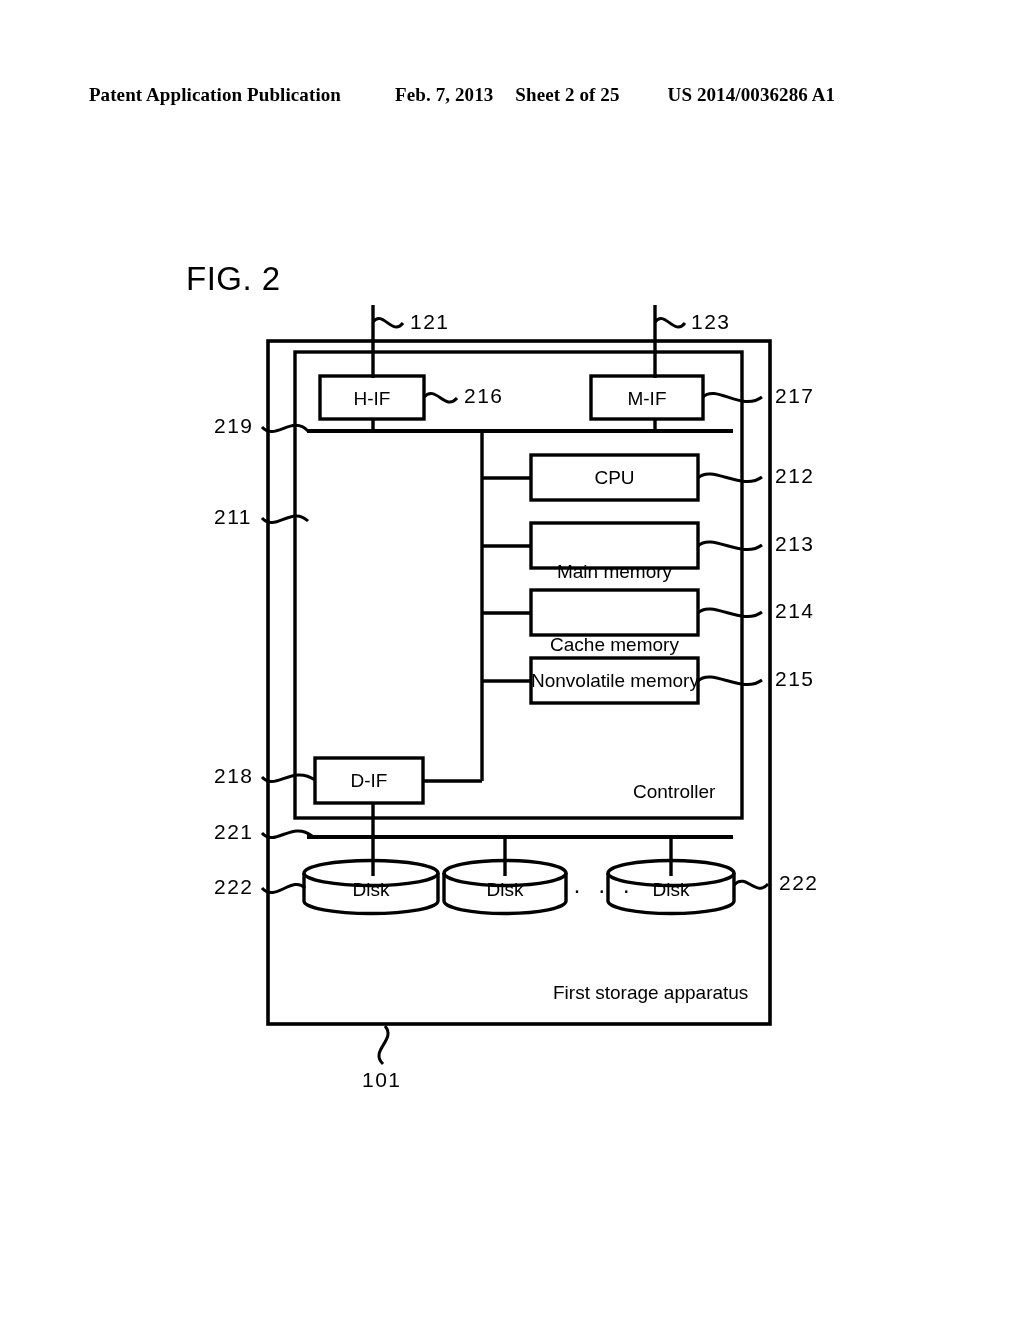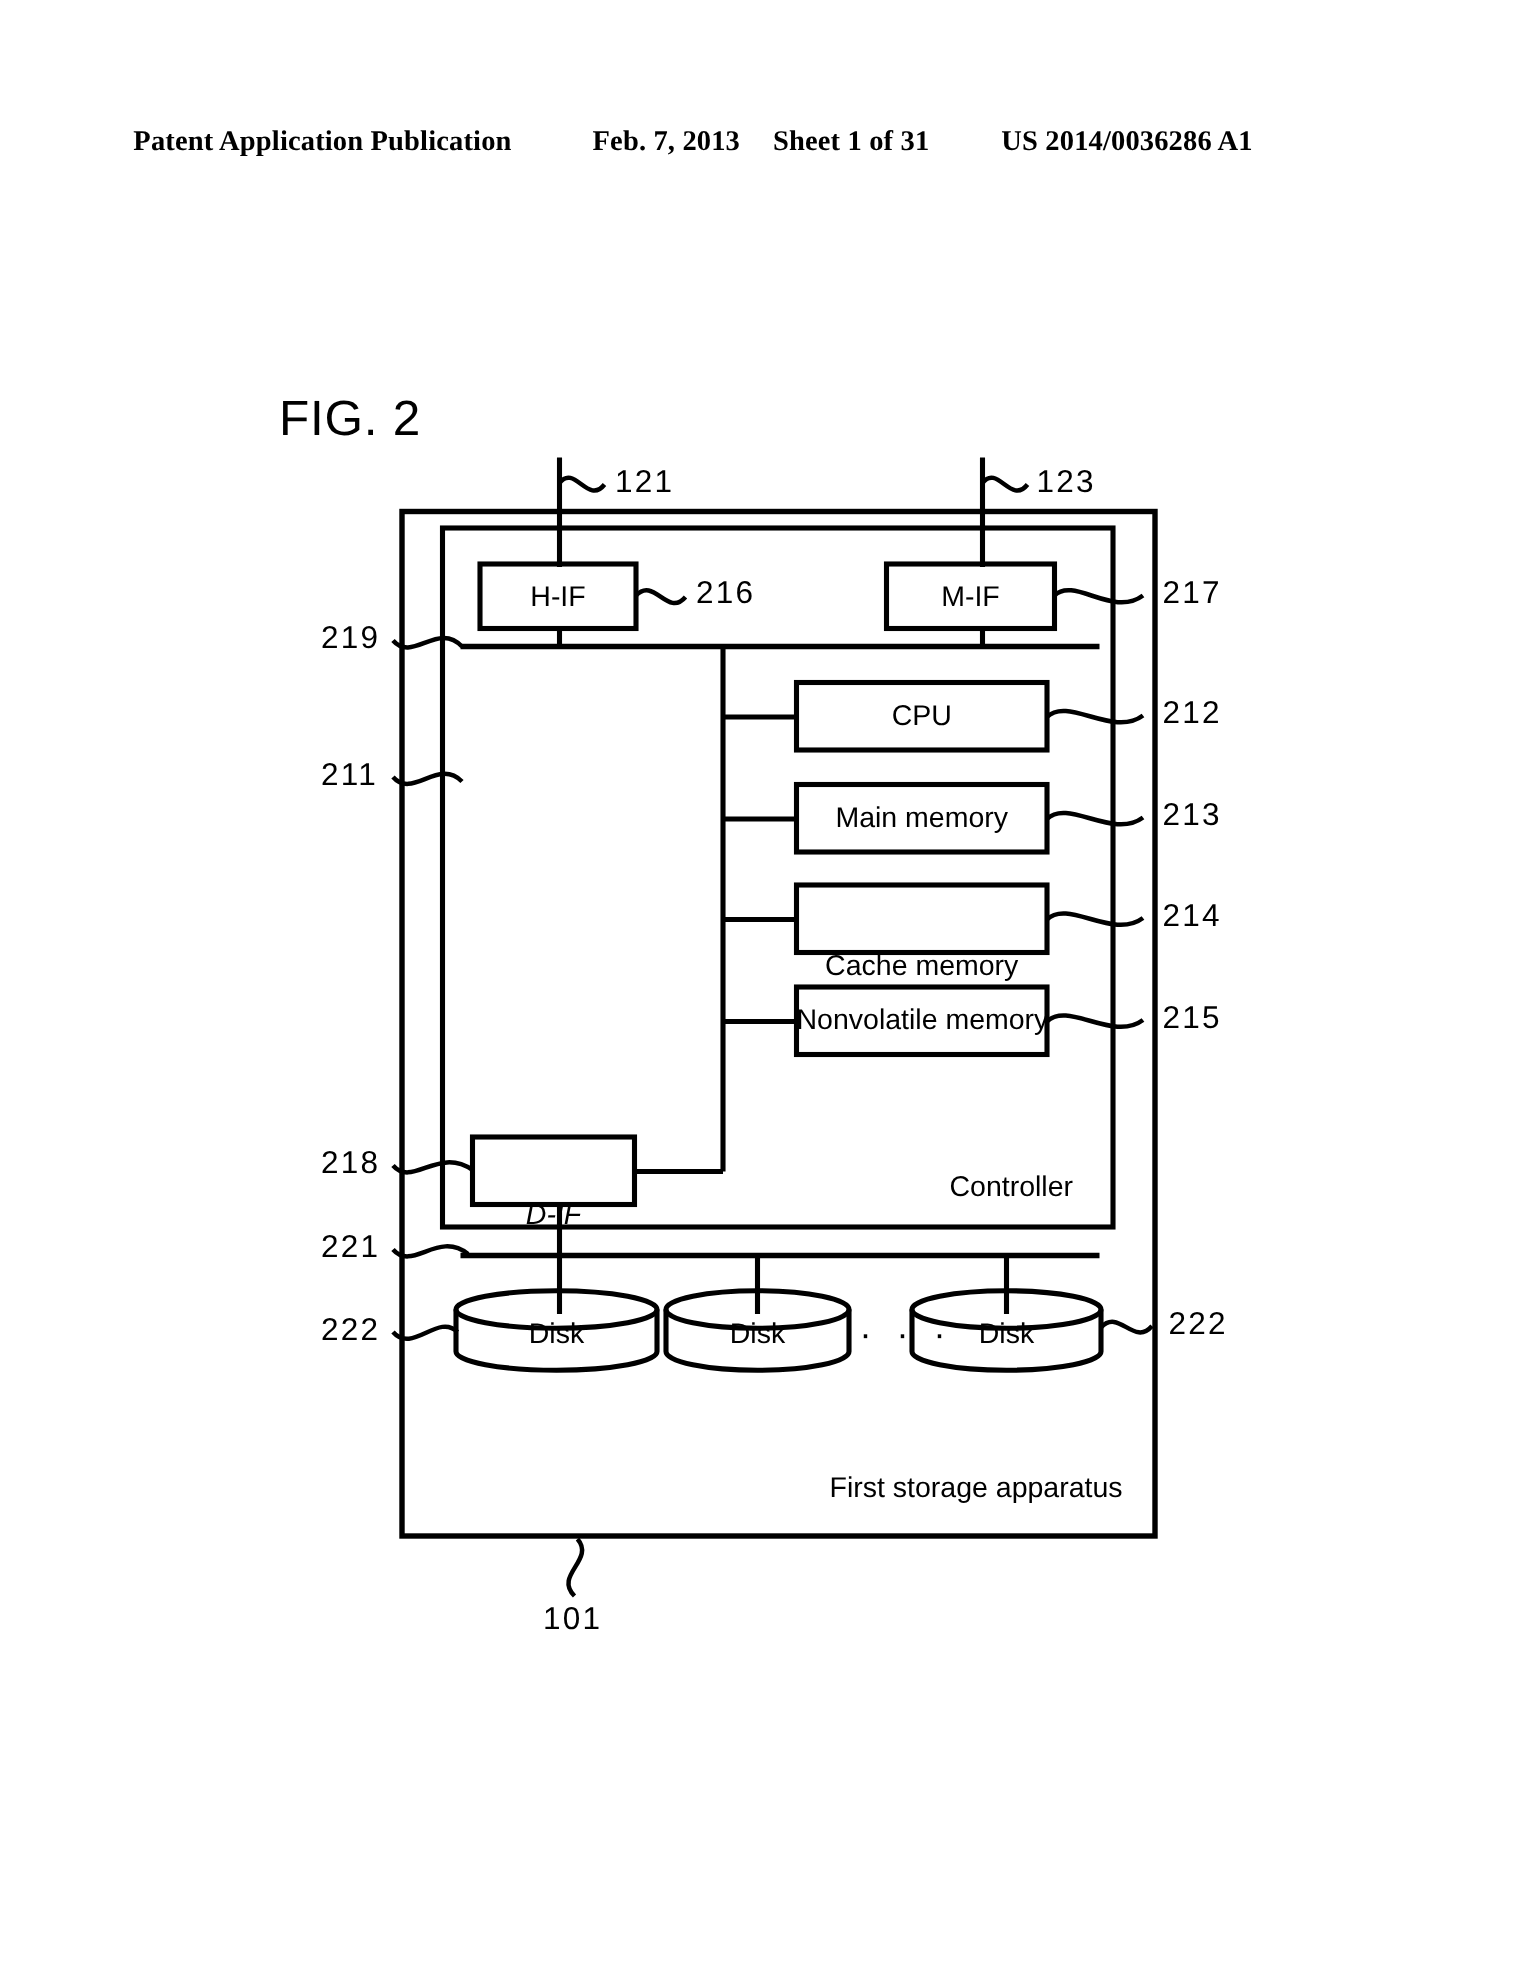--- a/index.html
+++ b/index.html
@@ -84,21 +84,21 @@
     letter-spacing: 5px;
     white-space: nowrap;
   }
 </style>
 </head>
 <body>
 
 <div class="pat-header">
   <span class="seg-pub">Patent Application Publication</span>
   <span class="seg-date">Feb. 7, 2013</span>
-  <span class="seg-sheet">Sheet 1 of 31</span>
+  <span class="seg-sheet">Sheet 2 of 25</span>
   <span class="seg-num">US 2014/0036286 A1</span>
 </div>
 
 <div class="fig-title">FIG. 2</div>
 
 <svg id="figure" viewBox="0 0 1024 1320" xmlns="http://www.w3.org/2000/svg">
   <g fill="none" stroke="#000000" stroke-width="3.4" stroke-linecap="butt">
 
     <rect x="268" y="341" width="502" height="683" stroke-width="3.6"></rect>
 
@@ -188,24 +188,24 @@
       <path d="M734,885 C746,872 756,898 768,884"></path>
 
       <path d="M385,1026 C397,1040 369,1050 383,1064"></path>
     </g>
   </g>
 </svg>
 
 <div class="boxlabel" style="left:320px; top:388px; width:104px;">H-IF</div>
 <div class="boxlabel" style="left:591px; top:388px; width:112px;">M-IF</div>
 <div class="boxlabel" style="left:531px; top:467px; width:167px;">CPU</div>
-<div class="boxlabel" style="left:531px; top:535px; width:167px;">Main memory</div>
+<div class="boxlabel" style="left:531px; top:561px; width:167px;">Main memory</div>
 <div class="boxlabel" style="left:531px; top:602px; width:167px;margin-top:32px;">Cache memory</div>
 <div class="boxlabel" style="left:531px; top:670px; width:167px;">Nonvolatile memory</div>
-<div class="boxlabel" style="left:315px; top:800px; width:108px;font-style:italic;">D-IF</div>
+<div class="boxlabel" style="left:315px; top:770px; width:108px;">D-IF</div>
 
 <div class="boxlabel" style="left:304px; top:879px; width:134px;">Disk</div>
 <div class="boxlabel" style="left:444px; top:879px; width:122px;">Disk</div>
 <div class="boxlabel" style="left:608px; top:879px; width:126px;">Disk</div>
 
 <div class="ellipsis-dots" style="left:573px; top:876px;">· · ·</div>
 
 <div class="lbl" style="left:633px; top:781px;">Controller</div>
 <div class="lbl" style="left:553px; top:982px;">First storage apparatus</div>
 

